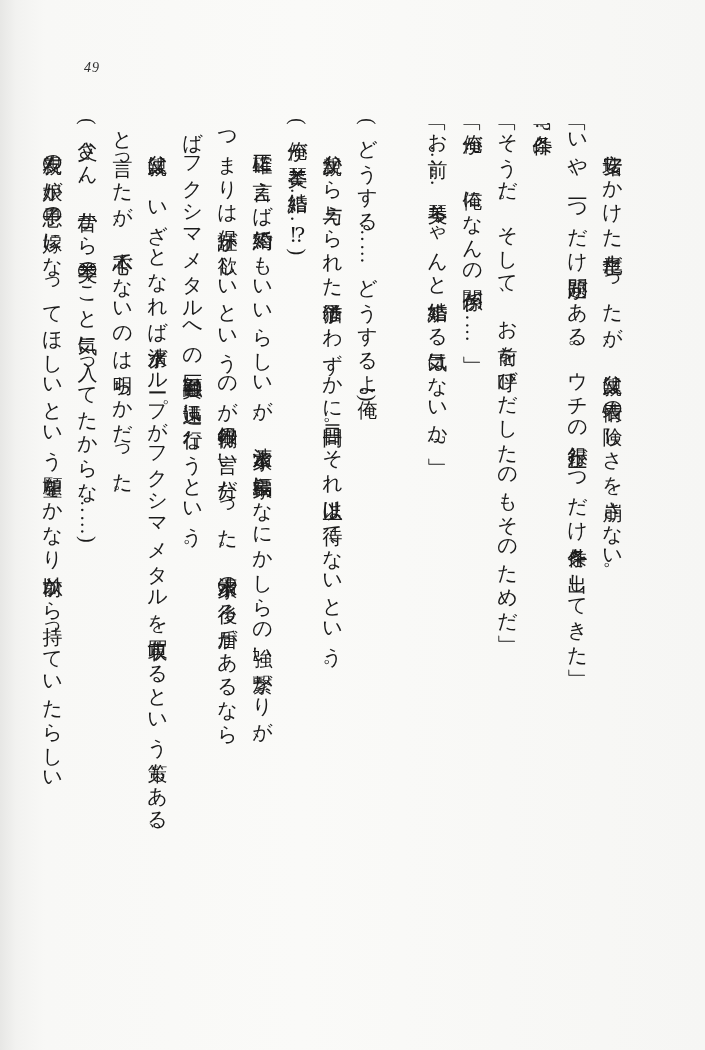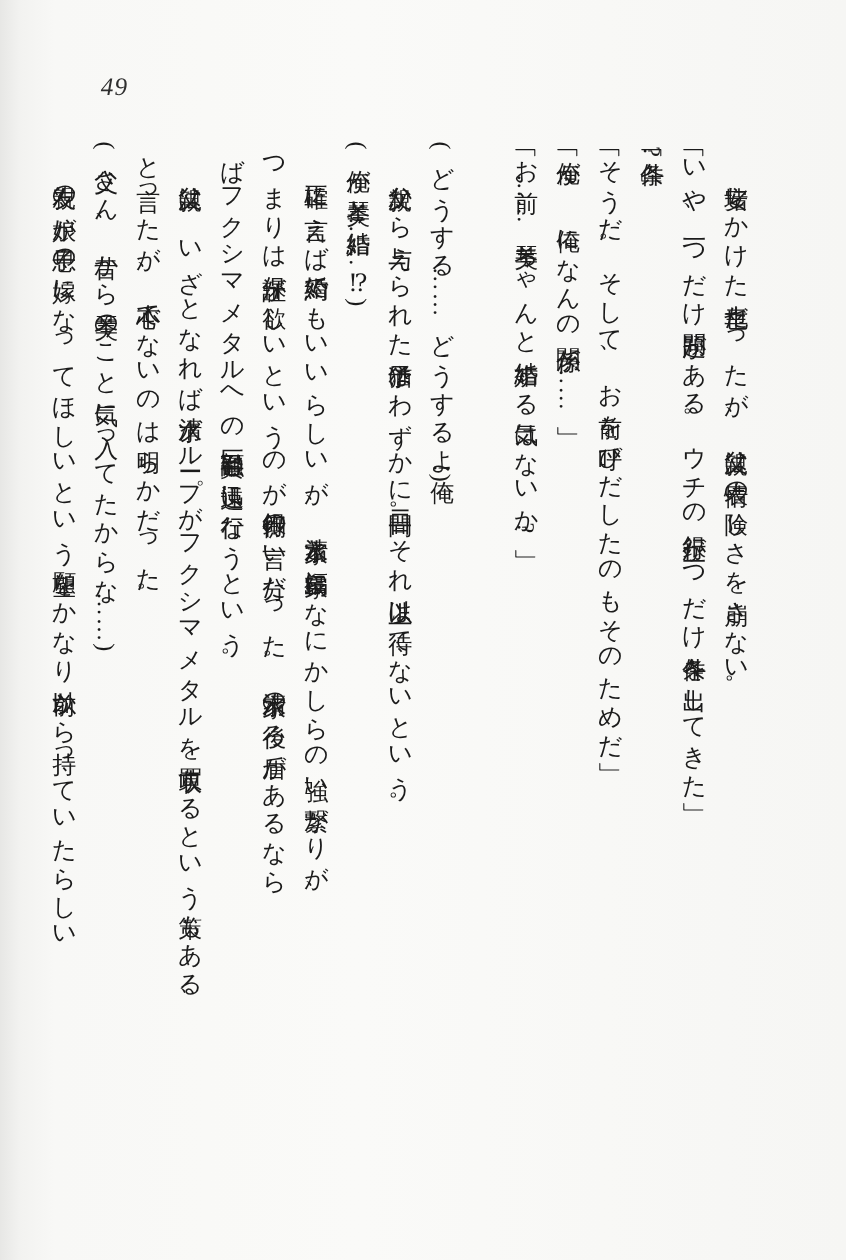--- a/index.html
+++ b/index.html
@@ -19,21 +19,21 @@
       #fafaf8 300px,
       #f6f6f4 705px);
     overflow: hidden;
     font-family: "Liberation Serif", "DejaVu Serif", serif;
   }
   .page-number {
     position: absolute;
     top: 60px;
     left: 84px;
     font-style: italic;
-    font-size: 21px;
+    font-size: 14px;
     color: #2e2e2e;
     letter-spacing: 1px;
   }
   .text-block {
     position: absolute;
     top: 118px;
     right: 75px;
     height: 840px;
     writing-mode: vertical-rl;
     text-orientation: mixed;

